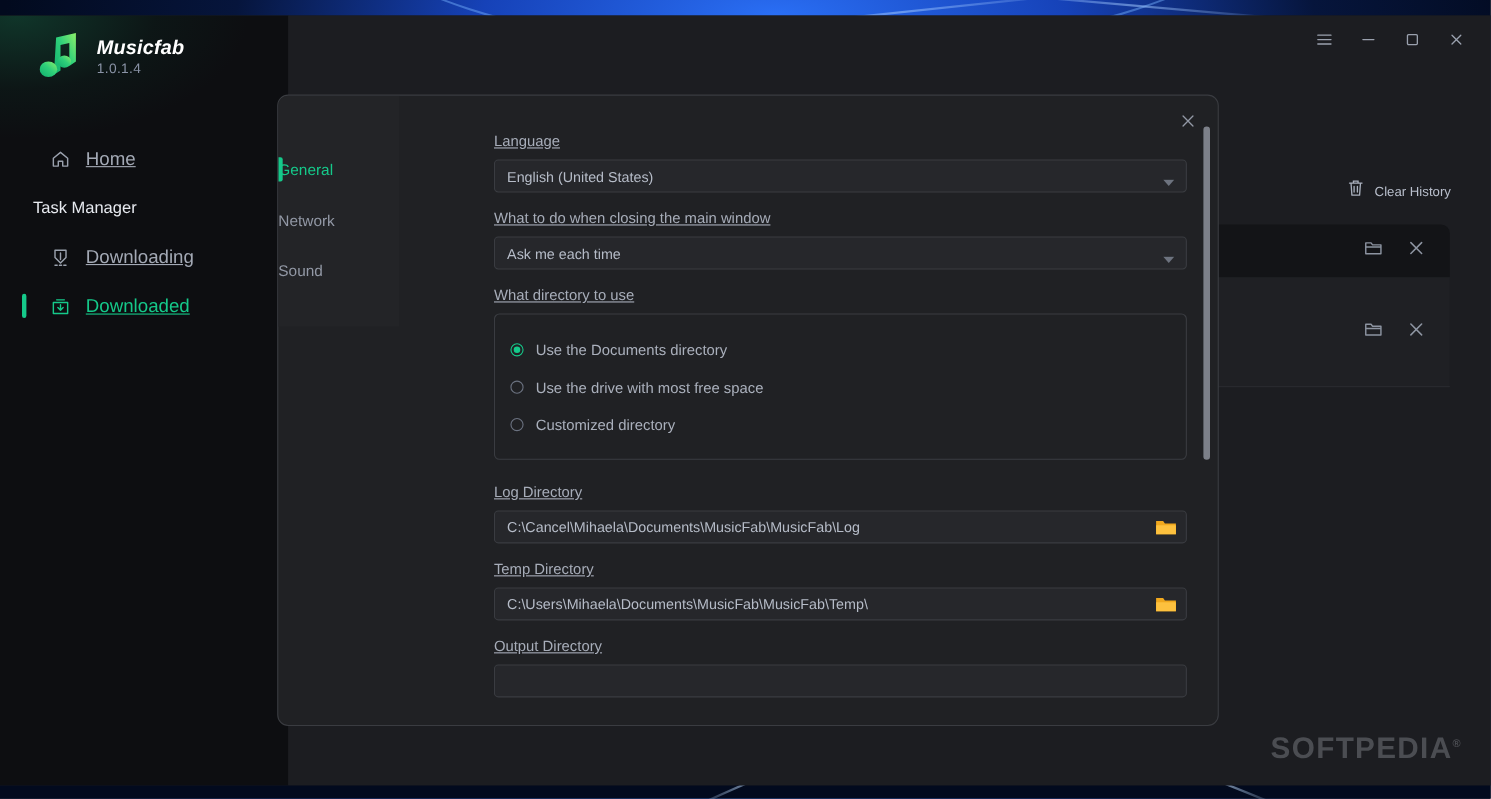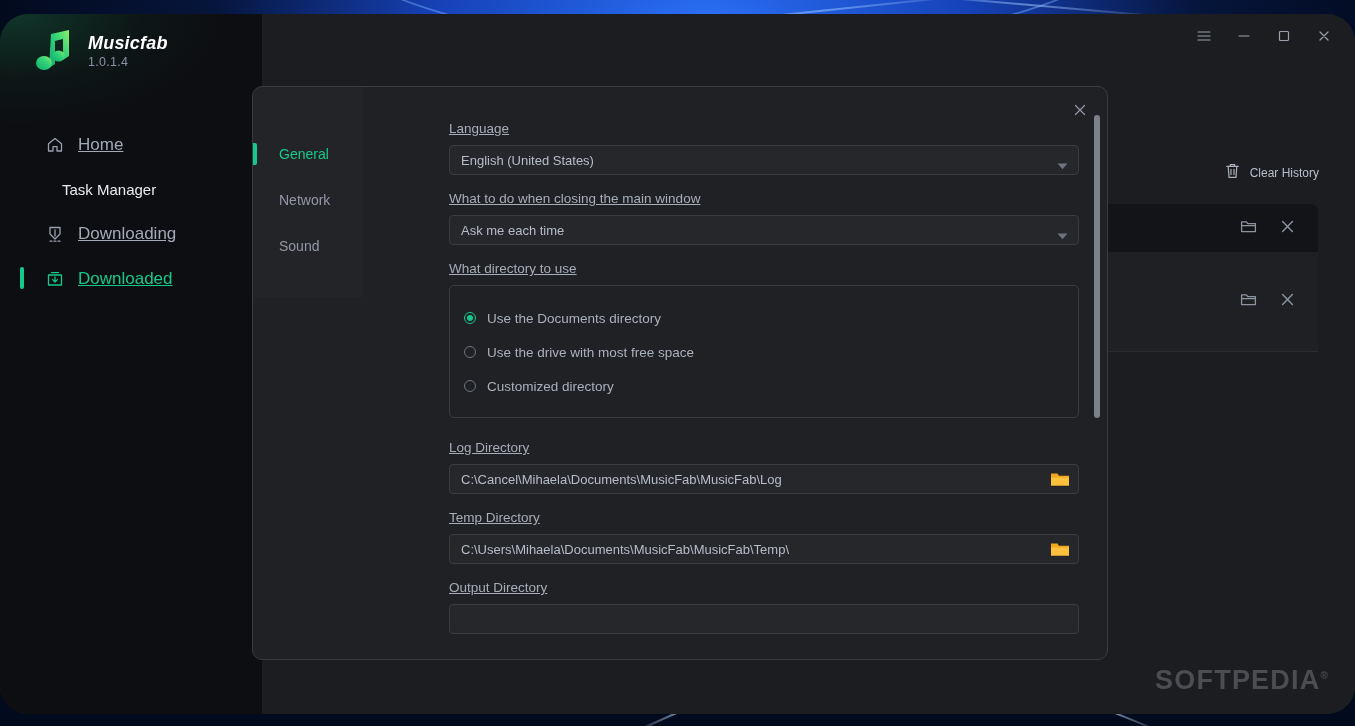--- a/index.html
+++ b/index.html
@@ -55,21 +55,20 @@
   }
 
   
   #app-window {
     position: absolute;
     left: 0; top: 14px;
     width: 1355px;
     height: 700px;
     background: #1c1d21;
     overflow: hidden;
-    border-radius: 28px;
   }
 
   
   #sidebar {
     position: absolute;
     left: 0; top: 0;
     width: 262px;
     height: 700px;
     background:
       radial-gradient(ellipse 280px 150px at 6% 0%, rgba(18,86,62,.55) 0%, rgba(12,45,36,.25) 45%, rgba(0,0,0,0) 75%),
@@ -114,21 +113,21 @@
     position: absolute;
     left: 20px; top: 11px;
     width: 4px; height: 22px;
     border-radius: 2px;
     background: #15c98a;
   }
   .nav-section {
     height: 44px;
     display: flex;
     align-items: center;
-    padding-left: 62px;
+    padding-left: 30px;
     font-size: 15px;
     color: #e7eaf0;
   }
 
   
   #content {
     position: absolute;
     left: 262px; top: 0;
     width: 1093px;
     height: 700px;
@@ -215,21 +214,20 @@
     width: 110px;
     height: 210px;
     padding-top: 44px;
     background: #232427;
   }
   .dlg-tab {
     position: relative;
     height: 46px;
     display: flex;
     align-items: center;
-    padding-left: 26px;
     font-size: 14px;
     color: #9298a5;
     white-space: nowrap;
     cursor: pointer;
   }
   .dlg-tab.active { color: #15c98a; }
   .dlg-tab.active .tab-accent {
     position: absolute;
     left: 0; top: 12px;
     width: 4px; height: 22px;

